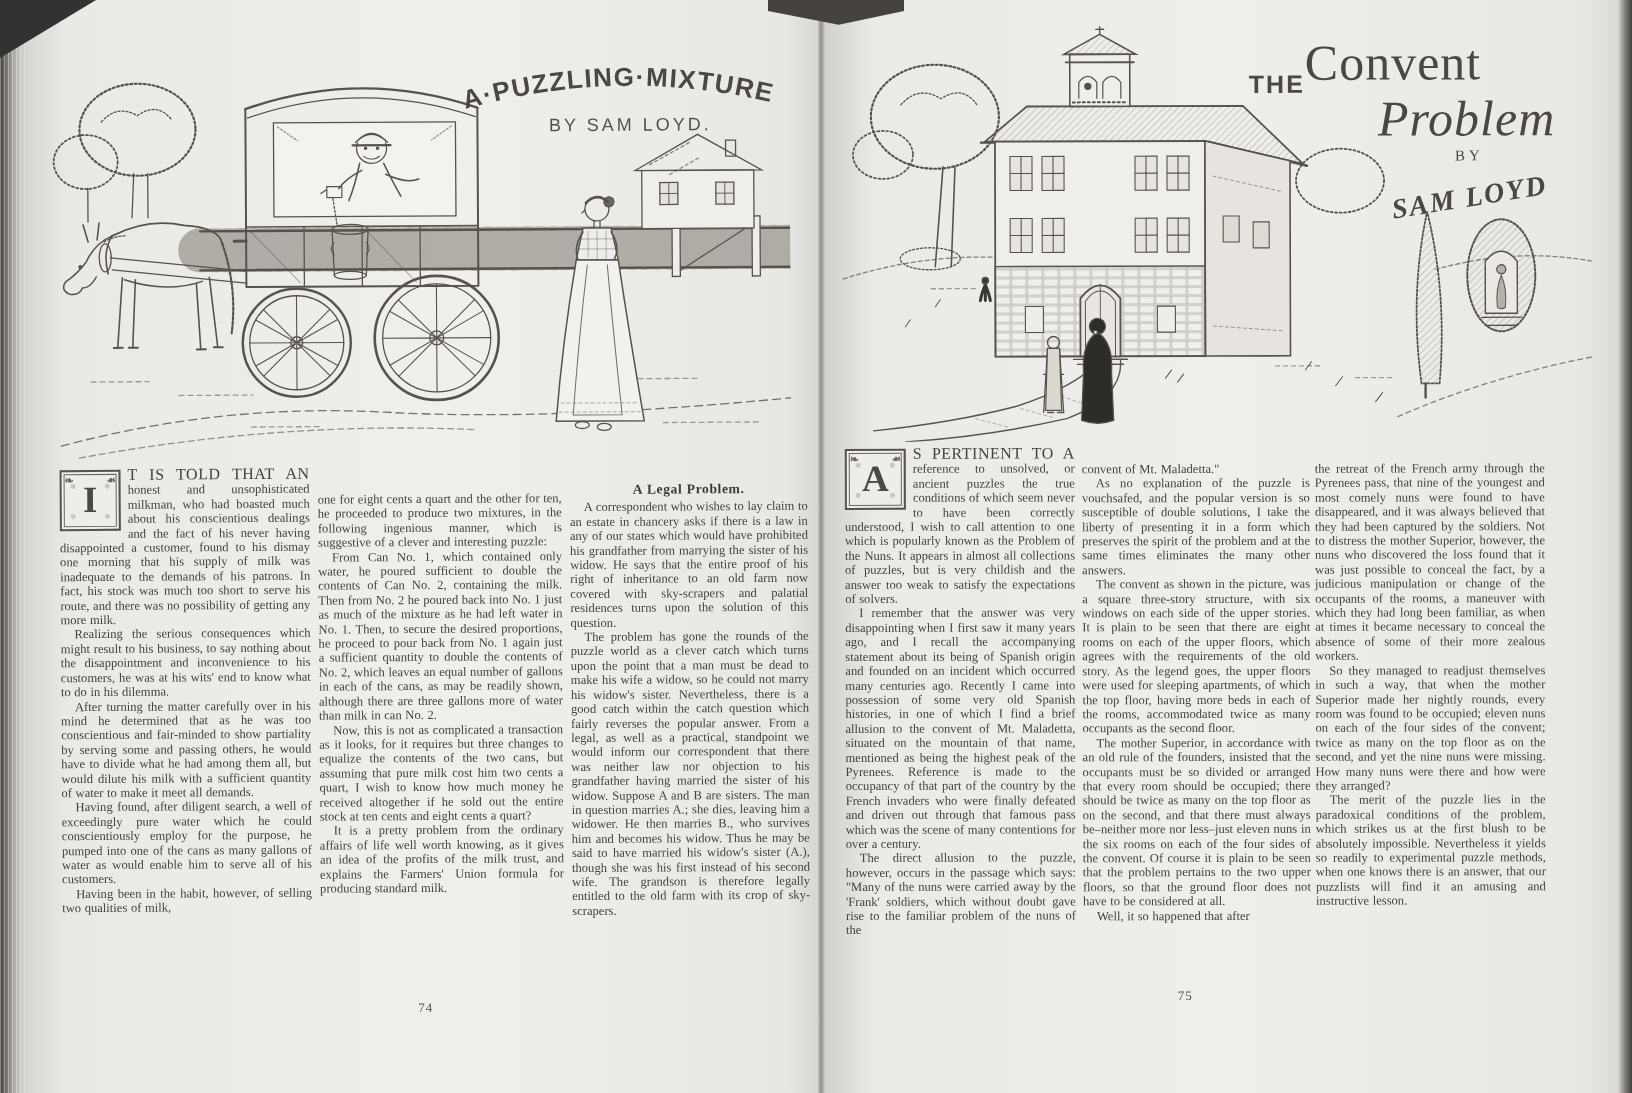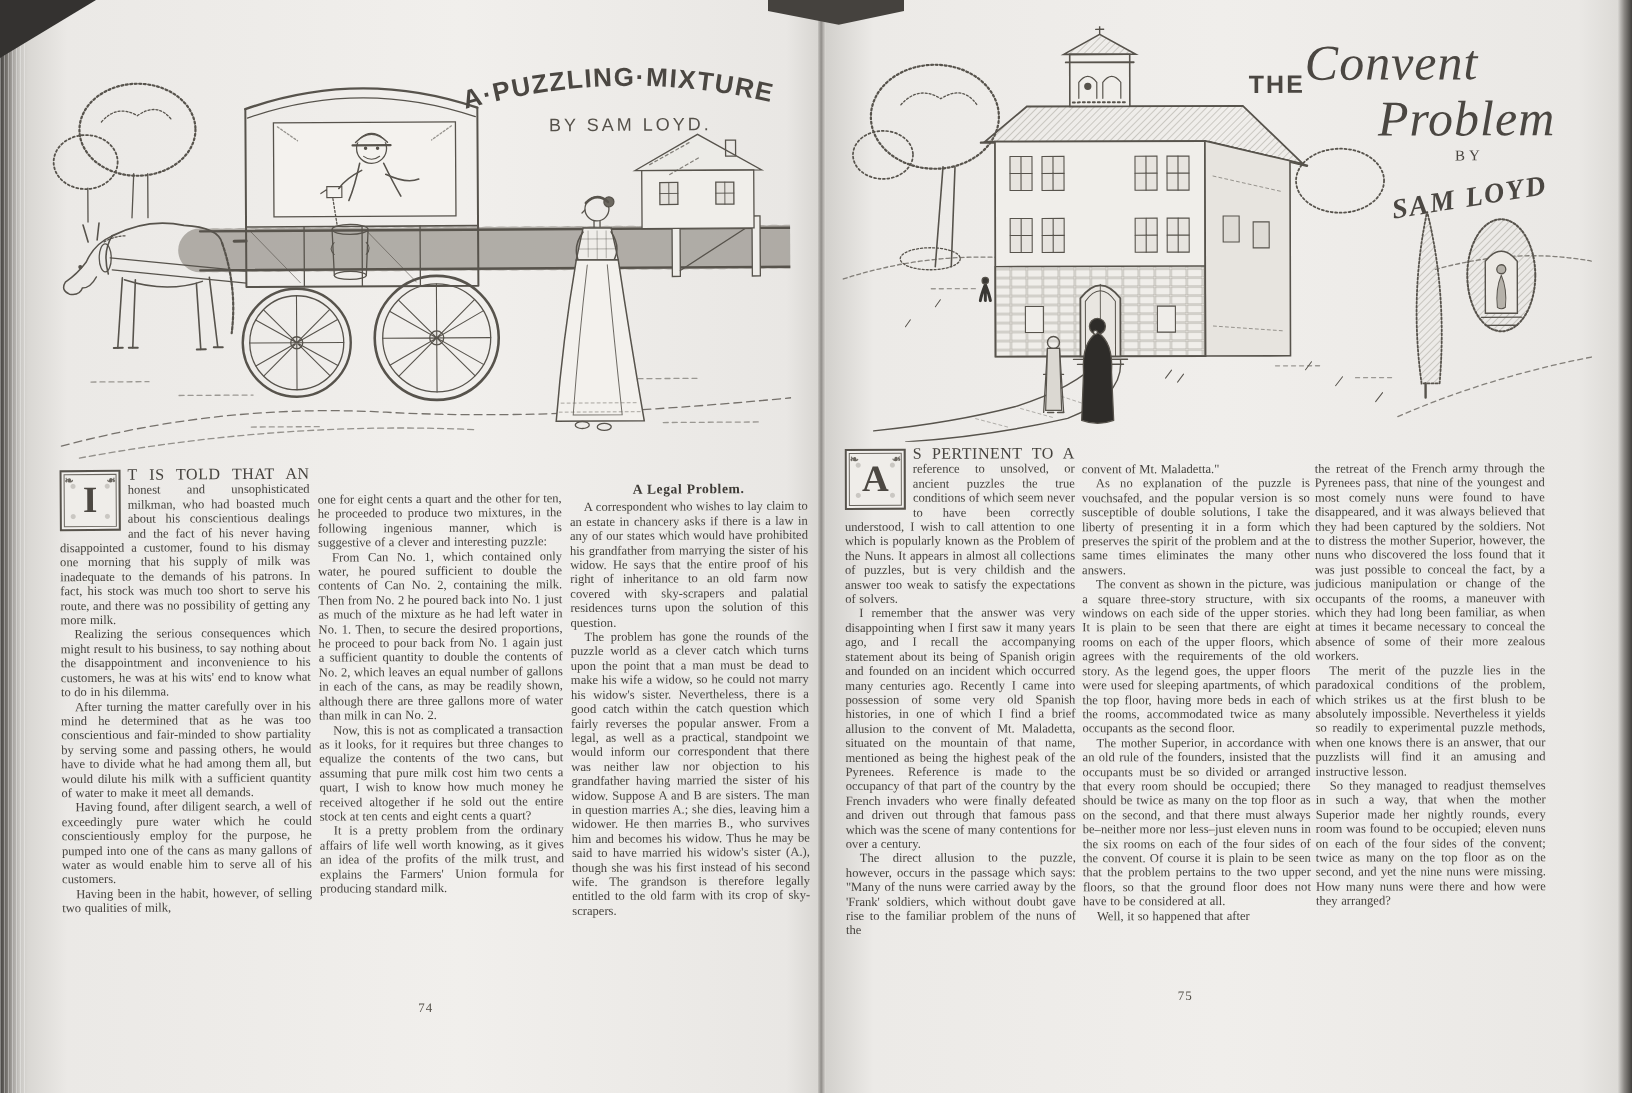--- a/index.html
+++ b/index.html
@@ -43,21 +43,21 @@
   .dropcap .orn{position:absolute;font-size:11px;color:#6a665f;}
   .orn.o1{left:3px;top:1px;} .orn.o2{right:3px;top:1px;transform:scaleX(-1);}
   .heading{font-weight:bold;text-align:center;font-size:13.6px;letter-spacing:.6px;
     margin:0 0 3px 0;color:#3d3a35;}
   .pageno{position:absolute;text-align:center;font-size:13px;color:#56524b;letter-spacing:1px;}
   
   .ltitle{position:absolute;left:430px;top:44px;width:345px;height:95px;}
   .rtitle{position:absolute;left:418px;top:38px;width:370px;height:190px;color:#4b4742;}
   .rtitle .the{position:absolute;left:6px;top:32px;font-family:"Liberation Sans",sans-serif;
      font-weight:bold;font-size:25px;letter-spacing:2px;}
-  .rtitle .w1{position:absolute;left:62px;top:-4px;font-style:italic;font-size:50px;letter-spacing:1px;}
+  .rtitle .w1{position:absolute;left:62px;top:-4px;font-size:50px;letter-spacing:1px;}
   .rtitle .w2{position:absolute;left:135px;top:52px;font-style:italic;font-size:50px;letter-spacing:1px;}
   .rtitle .by{position:absolute;left:212px;top:110px;font-size:15px;letter-spacing:4px;}
   .rtitle .auth{position:absolute;left:148px;top:144px;font-size:28px;font-weight:bold;
      font-style:italic;letter-spacing:2px;transform:rotate(-9deg);}
   .illus{position:absolute;}
   svg .ink{stroke:#57534c;fill:none;stroke-width:1.3;stroke-linecap:round;}
 </style>
 </head>
 <body>
 
@@ -336,22 +336,22 @@
     <div class="col" style="left:256px;top:462px;width:228px;">
       <p class="np">convent of Mt. Maladetta."</p>
       <p>As no explanation of the puzzle is vouchsafed, and the popular version is so susceptible of double solutions, I take the liberty of presenting it in a form which preserves the spirit of the problem and at the same times eliminates the many other answers.</p>
       <p>The convent as shown in the picture, was a square three-story structure, with six windows on each side of the upper stories. It is plain to be seen that there are eight rooms on each of the upper floors, which agrees with the requirements of the old story. As the legend goes, the upper floors were used for sleeping apartments, of which the top floor, having more beds in each of the rooms, accommodated twice as many occupants as the second floor.</p>
       <p>The mother Superior, in accordance with an old rule of the founders, insisted that the occupants must be so divided or arranged that every room should be occupied; there should be twice as many on the top floor as on the second, and that there must always be–neither more nor less–just eleven nuns in the six rooms on each of the four sides of the convent. Of course it is plain to be seen that the problem pertains to the two upper floors, so that the ground floor does not have to be considered at all.</p>
       <p>Well, it so happened that after</p>
     </div>
 
     <div class="col" style="left:489px;top:462px;width:230px;">
       <p class="np">the retreat of the French army through the Pyrenees pass, that nine of the youngest and most comely nuns were found to have disappeared, and it was always believed that they had been captured by the soldiers. Not to distress the mother Superior, however, the nuns who discovered the loss found that it was just possible to conceal the fact, by a judicious manipulation or change of the occupants of the rooms, a maneuver with which they had long been familiar, as when at times it became necessary to conceal the absence of some of their more zealous workers.</p>
+      <p>So they managed to readjust themselves in such a way, that when the mother Superior made her nightly rounds, every room was found to be occupied; eleven nuns on each of the four sides of the convent; twice as many on the top floor as on the second, and yet the nine nuns were missing. How many nuns were there and how were they arranged?</p>
       <p>The merit of the puzzle lies in the paradoxical conditions of the problem, which strikes us at the first blush to be absolutely impossible. Nevertheless it yields so readily to experimental puzzle methods, when one knows there is an answer, that our puzzlists will find it an amusing and instructive lesson.</p>
-      <p>So they managed to readjust themselves in such a way, that when the mother Superior made her nightly rounds, every room was found to be occupied; eleven nuns on each of the four sides of the convent; twice as many on the top floor as on the second, and yet the nine nuns were missing. How many nuns were there and how were they arranged?</p>
     </div>
 
     <div class="pageno" style="left:0;width:716px;top:988px;">75</div>
   </div>
     </div>
 
   <div class="spine"></div>
   <div class="edge-left"></div>
   <div class="edge-right"></div>
   <div class="corner-tl"></div>

